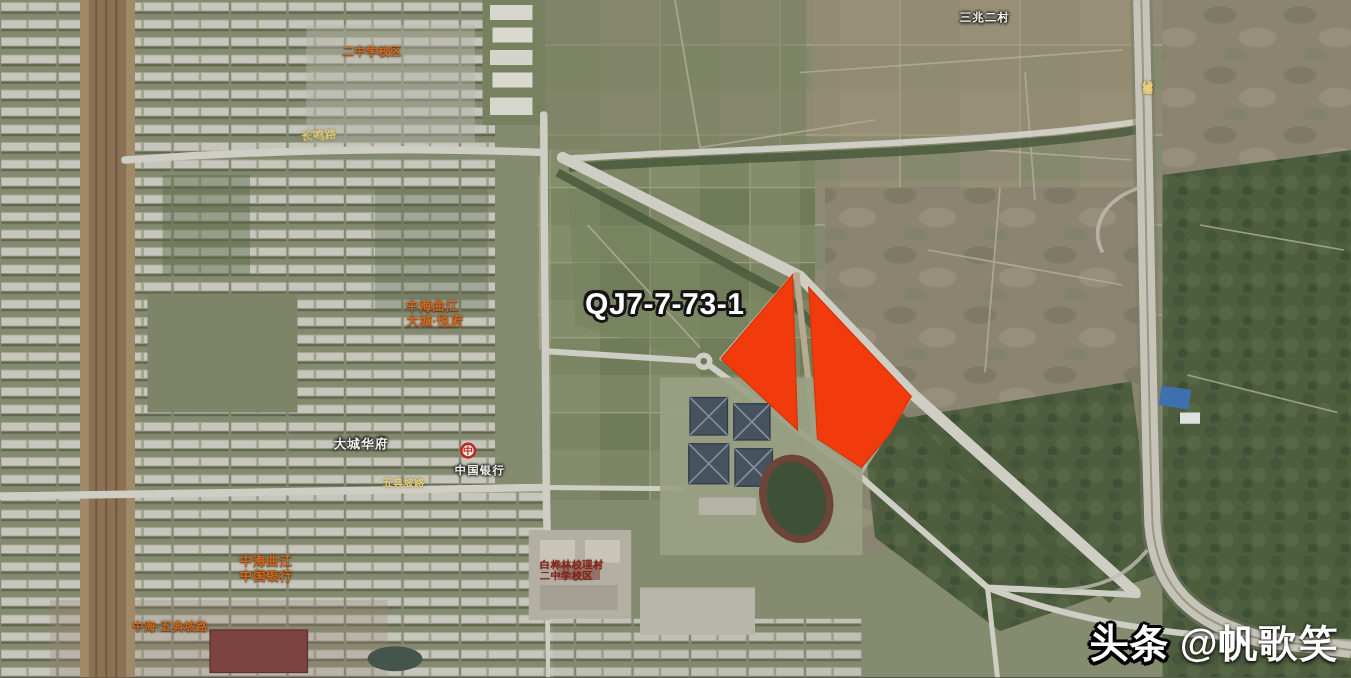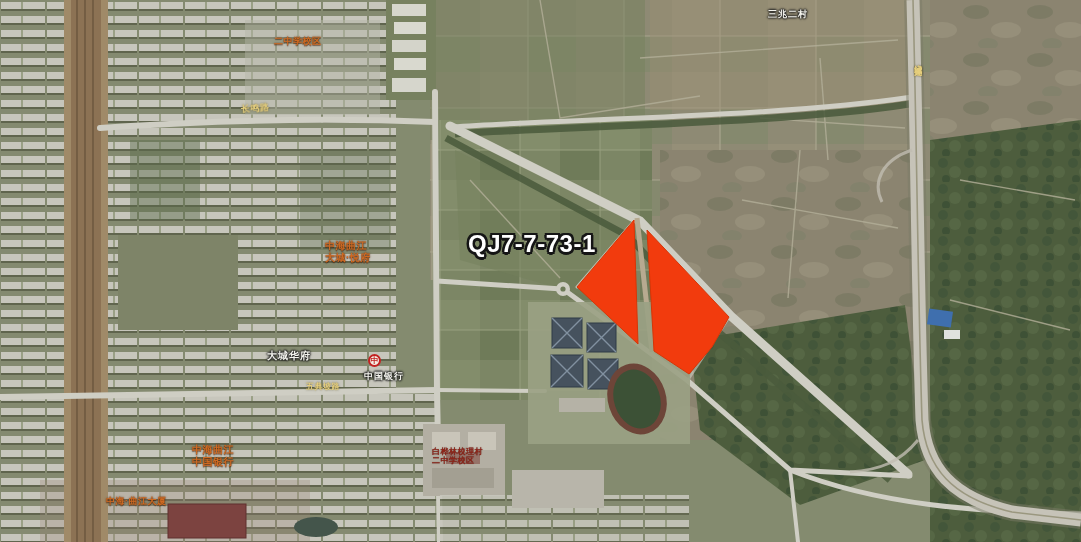--- a/index.html
+++ b/index.html
@@ -226,25 +226,29 @@
 
   <div class="bank-marker" style="left:368px;top:354px">
     <span>中</span>
   </div>
   <div class="lbl poi-white" style="left:352px;top:371px;font-size:9px">中国银行</div>
 
   <div class="lbl poi-orange" style="left:192px;top:444px">
     <div>中海曲江</div>
     <div>中国银行</div>
   </div>
-  <div class="lbl poi-orange" style="left:106px;top:496px;font-size:9px">中海·曲江大厦</div>
+  <div class="lbl poi-orange" style="left:106px;top:496px;font-size:9px">中海·五典坡路</div>
 
   <div class="lbl poi-red" style="left:432px;top:447px">
     <div>白桦林校理村</div>
     <div>二中学校区</div>
   </div>
 
   <div class="lbl poi-white" style="left:756px;top:9px;font-size:9px">三兆二村</div>
   <div class="lbl poi-yellow vertical" style="left:913px;top:58px;font-size:8px">绕城高速</div>
   <div class="lbl poi-yellow" style="left:306px;top:382px;font-size:8px">五典坡路</div>
 
+  <div class="watermark">
+    <span class="wm-brand">头条</span>
+    <span class="wm-handle">@帆歌笑</span>
+  </div>
 
 </div>
 
 </body></html>

